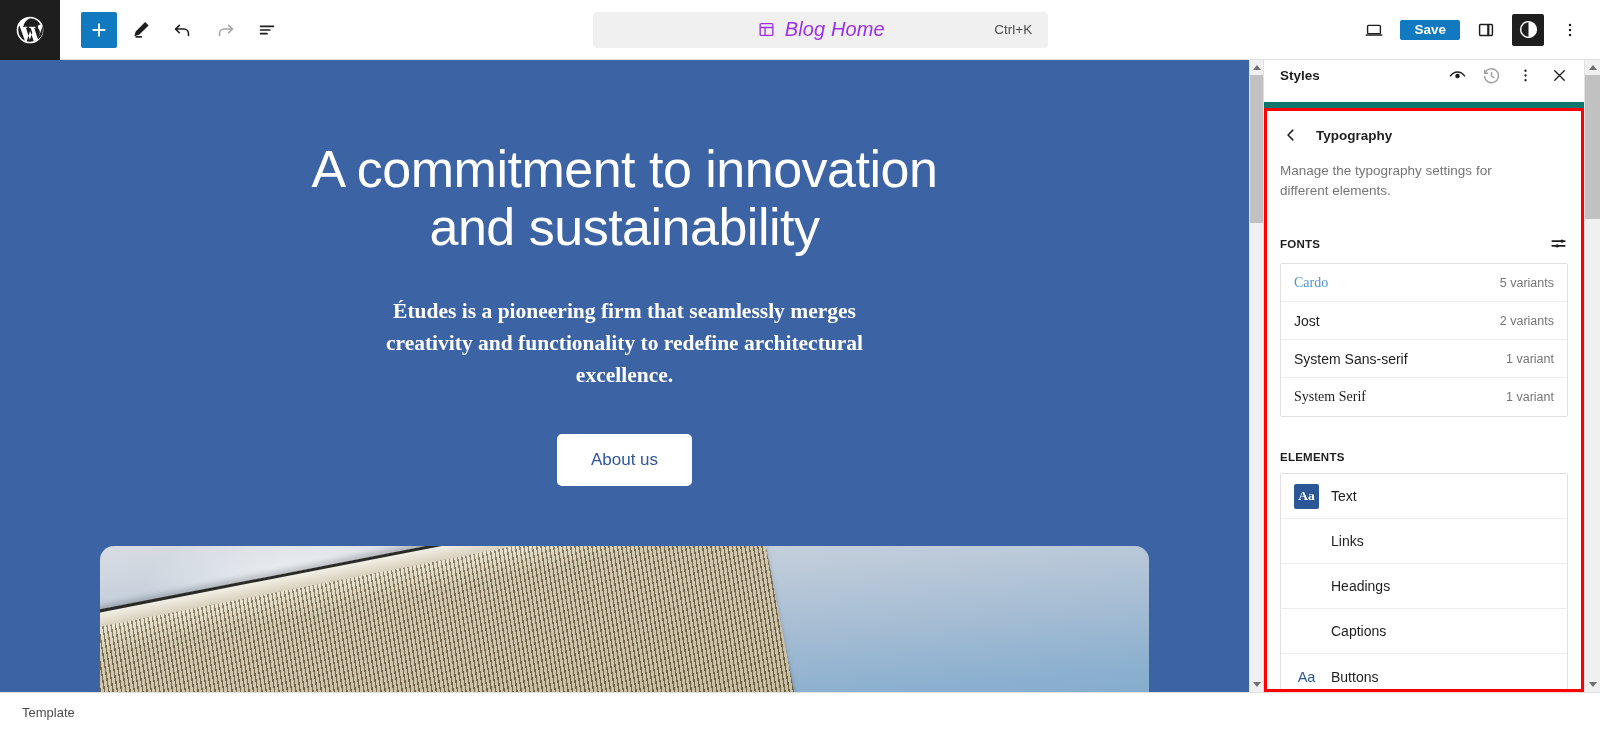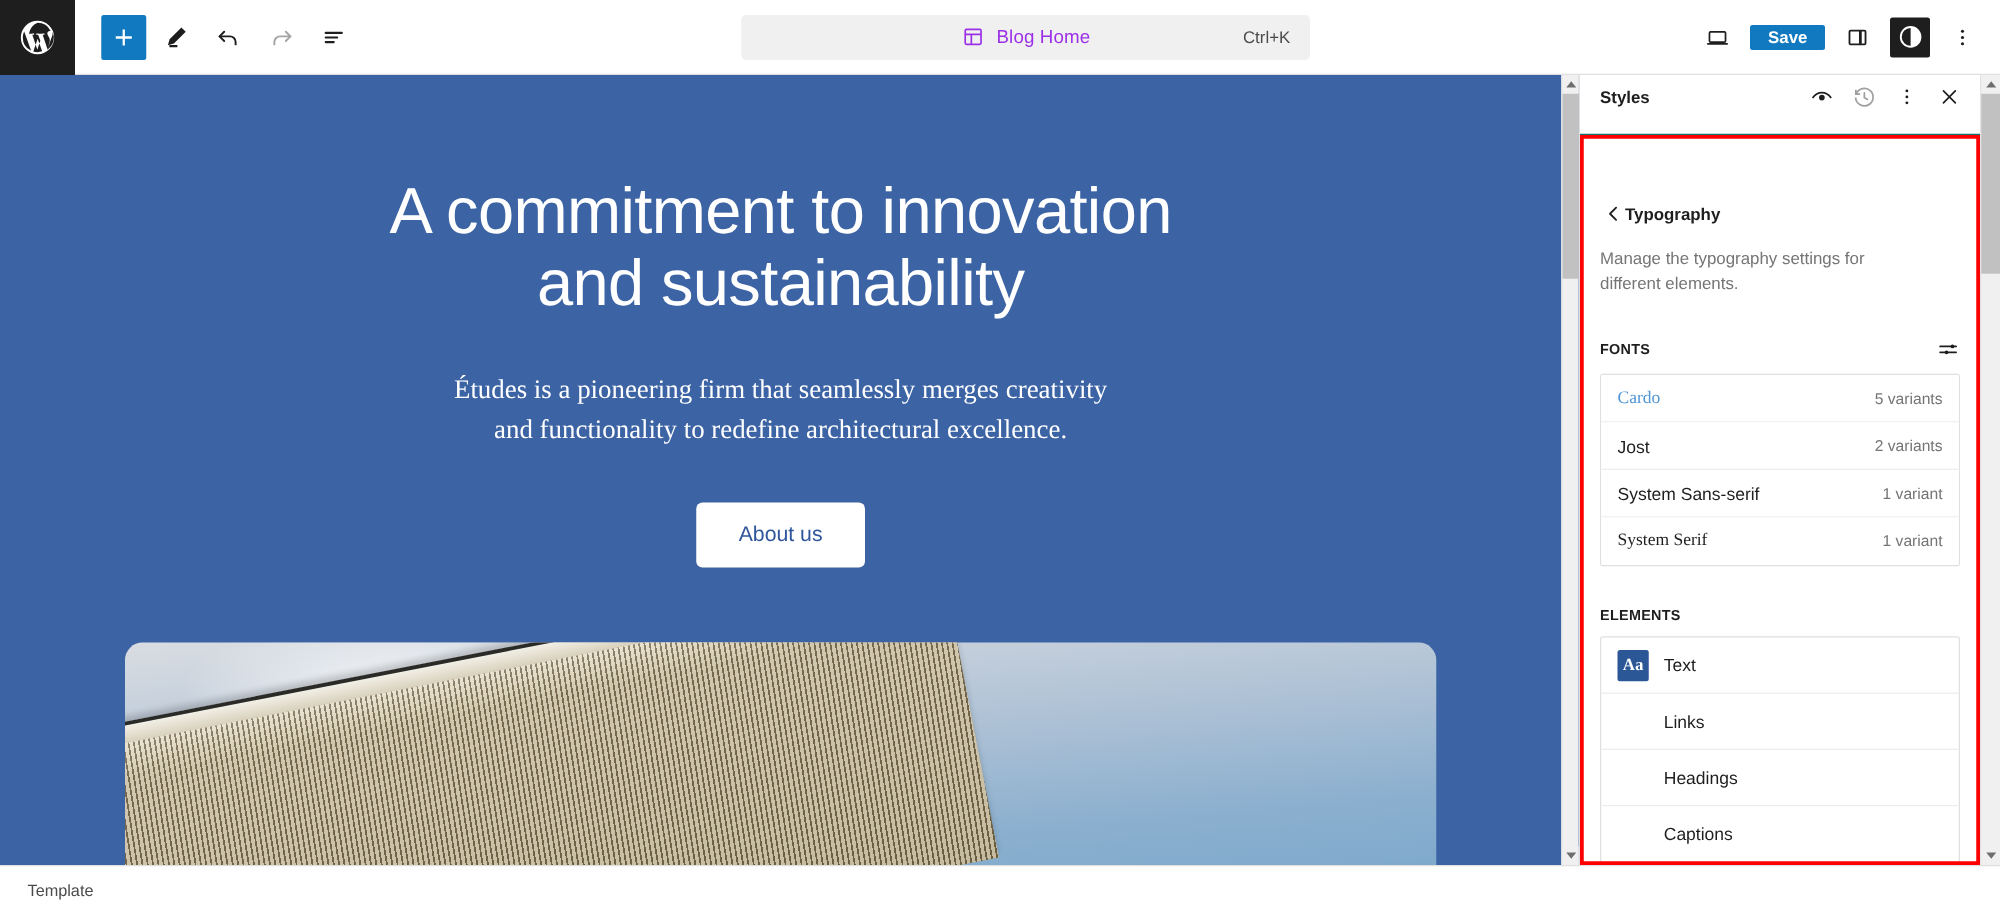--- a/index.html
+++ b/index.html
@@ -31,21 +31,21 @@
   .tb-btn.primary { background: #1079bf; }
   .tb-btn.disabled { opacity: .4; }
 
   .cmd-center { flex: 1; display: flex; align-items: center; justify-content: center; }
   .command-bar {
     width: 455px; height: 36px; background: #f0f0f0; border-radius: 4px;
     display: flex; align-items: center; justify-content: center; position: relative;
     cursor: pointer; font-size: 14px;
   }
   .command-bar .cb-inner { display: flex; align-items: center; gap: 9px; }
-  .command-bar .cb-title { color: #9b30e8; font-size: 15px; letter-spacing: .1px; }
+  .command-bar .cb-title { color: #9b30e8; font-size: 20px; letter-spacing: .1px; font-style: italic; }
   .command-bar .cb-shortcut {
     position: absolute; right: 16px; color: #4b4b4b; font-size: 13.5px;
   }
 
   .toolbar-right { display: flex; align-items: center; gap: 8px; padding-right: 12px; }
   .save-btn {
     background: #1079bf; color: #fff; border: none; border-radius: 2px;
     height: 20px; padding: 0 14px; font-size: 13.5px; font-weight: 600; cursor: pointer;
     font-family: "Liberation Sans", sans-serif;
   }
@@ -83,21 +83,21 @@
     text-decoration: none; cursor: pointer;
   }
 
   .hero { text-align: center; padding-top: 80px; }
   .hero h1 {
     color: #fff; font-size: 52px; font-weight: 400; line-height: 1.12;
     letter-spacing: -.5px; max-width: 660px; margin: 0 auto;
   }
   .hero p {
     color: #fff; font-family: "Liberation Serif", serif; font-size: 21.5px;
-    line-height: 1.48; max-width: 545px; margin: 40px auto 0; font-weight: 400;
+    line-height: 1.48; max-width: 545px; margin: 40px auto 0; font-weight: 700;
   }
   .hero-btn {
     display: inline-block; margin-top: 42px; background: #fff; color: #2f569b;
     border-radius: 5px; padding: 16px 34px; font-size: 17px; border: none;
     cursor: pointer; font-family: "Liberation Sans", sans-serif;
   }
 
   .hero-image {
     margin: 60px 100px 0; height: 200px; border-radius: 14px 14px 0 0;
     overflow: hidden; position: relative;
@@ -135,36 +135,36 @@
   .sb-thumb { background: #c1c1c1; width: 14px; }
   .canvas-scrollbar .sb-arrow.down { position: absolute; bottom: 0; }
 
   
   .styles-panel {
     width: 320px; flex: 0 0 320px; background: #fff; display: flex; flex-direction: column;
     position: relative;
   }
   .panel-header {
     height: 48px; flex: 0 0 48px; display: flex; align-items: center;
-    padding: 0 8px 12px 16px; border-bottom: 1px solid #0f766e;
+    padding: 0 8px 12px 16px; border-bottom: 6px solid #0f766e;
   }
   .panel-header .ph-title { font-size: 13.5px; font-weight: 600; color: #1e1e1e; flex: 1; }
   .ph-btn {
     width: 34px; height: 34px; display: flex; align-items: center; justify-content: center;
     border-radius: 2px; cursor: pointer; border: none; background: transparent;
   }
   .ph-btn.dim { opacity: .42; }
 
   .panel-scroll { flex: 1; overflow: hidden; position: relative; }
   .highlight-box {
     position: absolute; inset: 0; border: 3px solid #ff0000; pointer-events: none; z-index: 3;
   }
   .panel-body { padding: 16px 16px 0; }
 
-  .nav-back { display: flex; align-items: center; gap: 0; padding: 2px 0 0 2px; margin-top: 36px; }
+  .nav-back { display: flex; align-items: center; gap: 16px; padding: 2px 0 0 2px; }
   .nav-back .back-label { font-size: 13.5px; font-weight: 600; }
   .panel-desc {
     margin-top: 17px; font-size: 13.5px; line-height: 1.46; color: #757575;
     max-width: 250px;
   }
 
   .section-head {
     display: flex; align-items: center; justify-content: space-between;
     margin-top: 34px; margin-bottom: 10px;
   }

